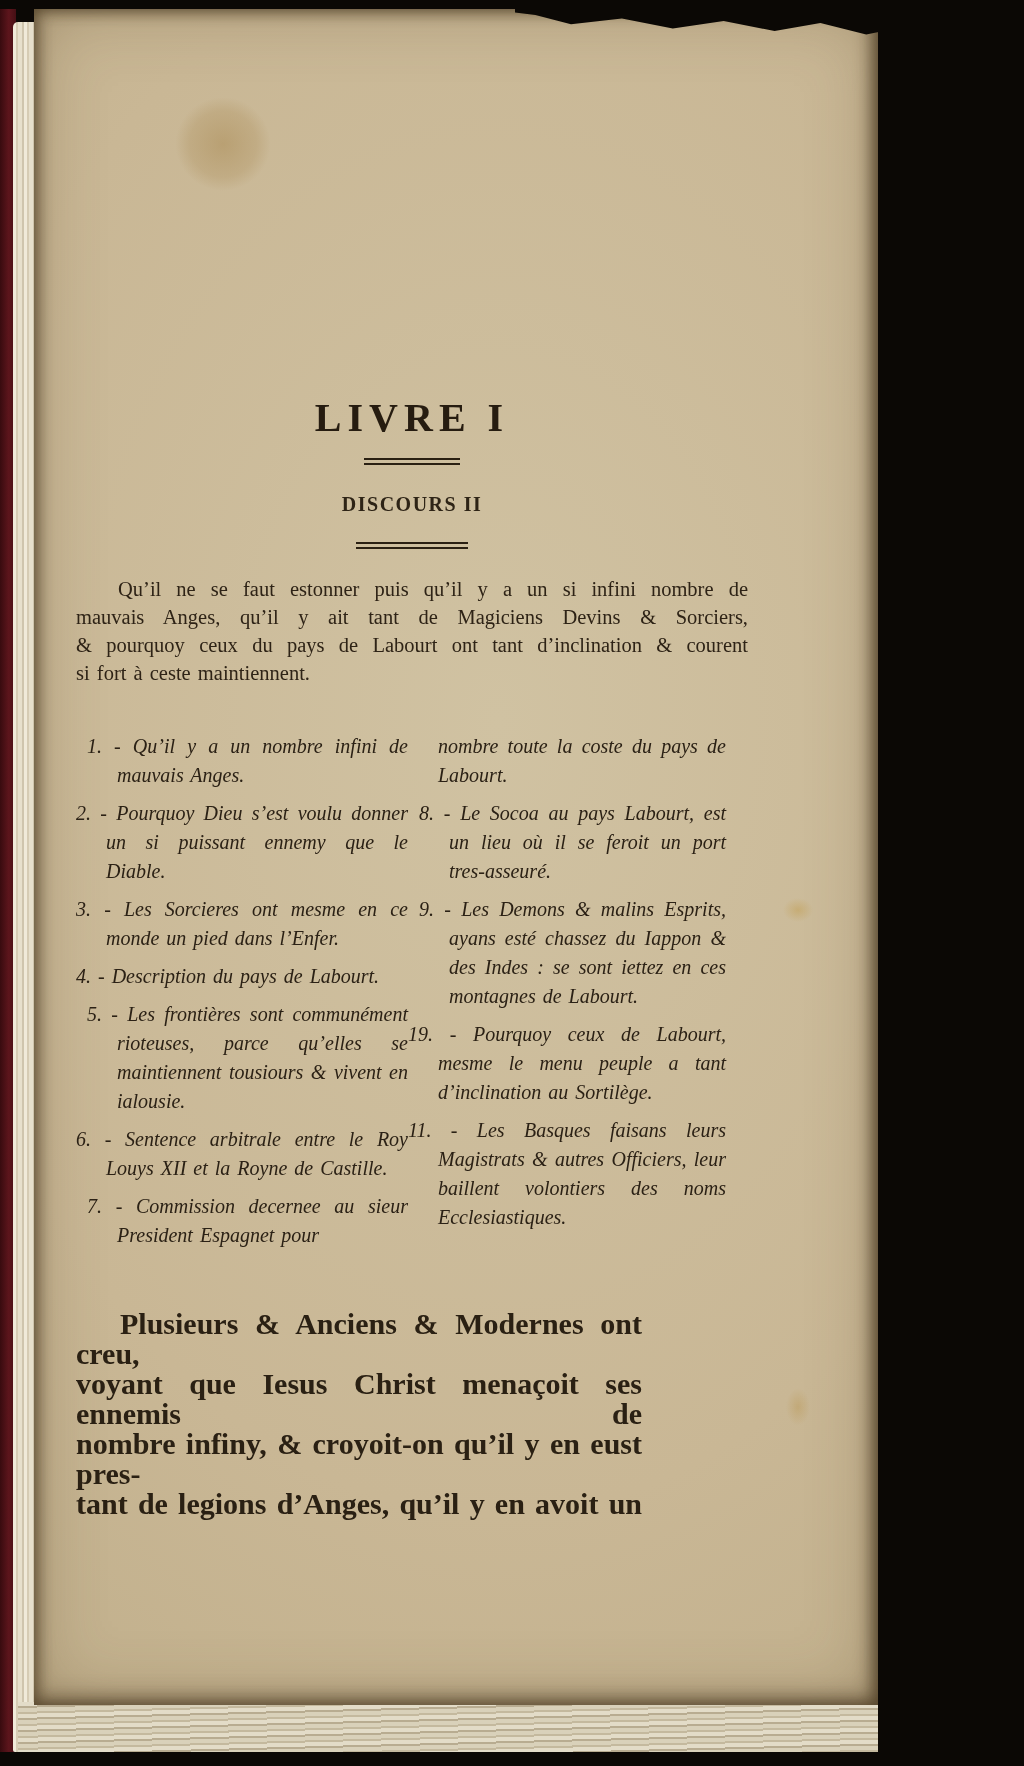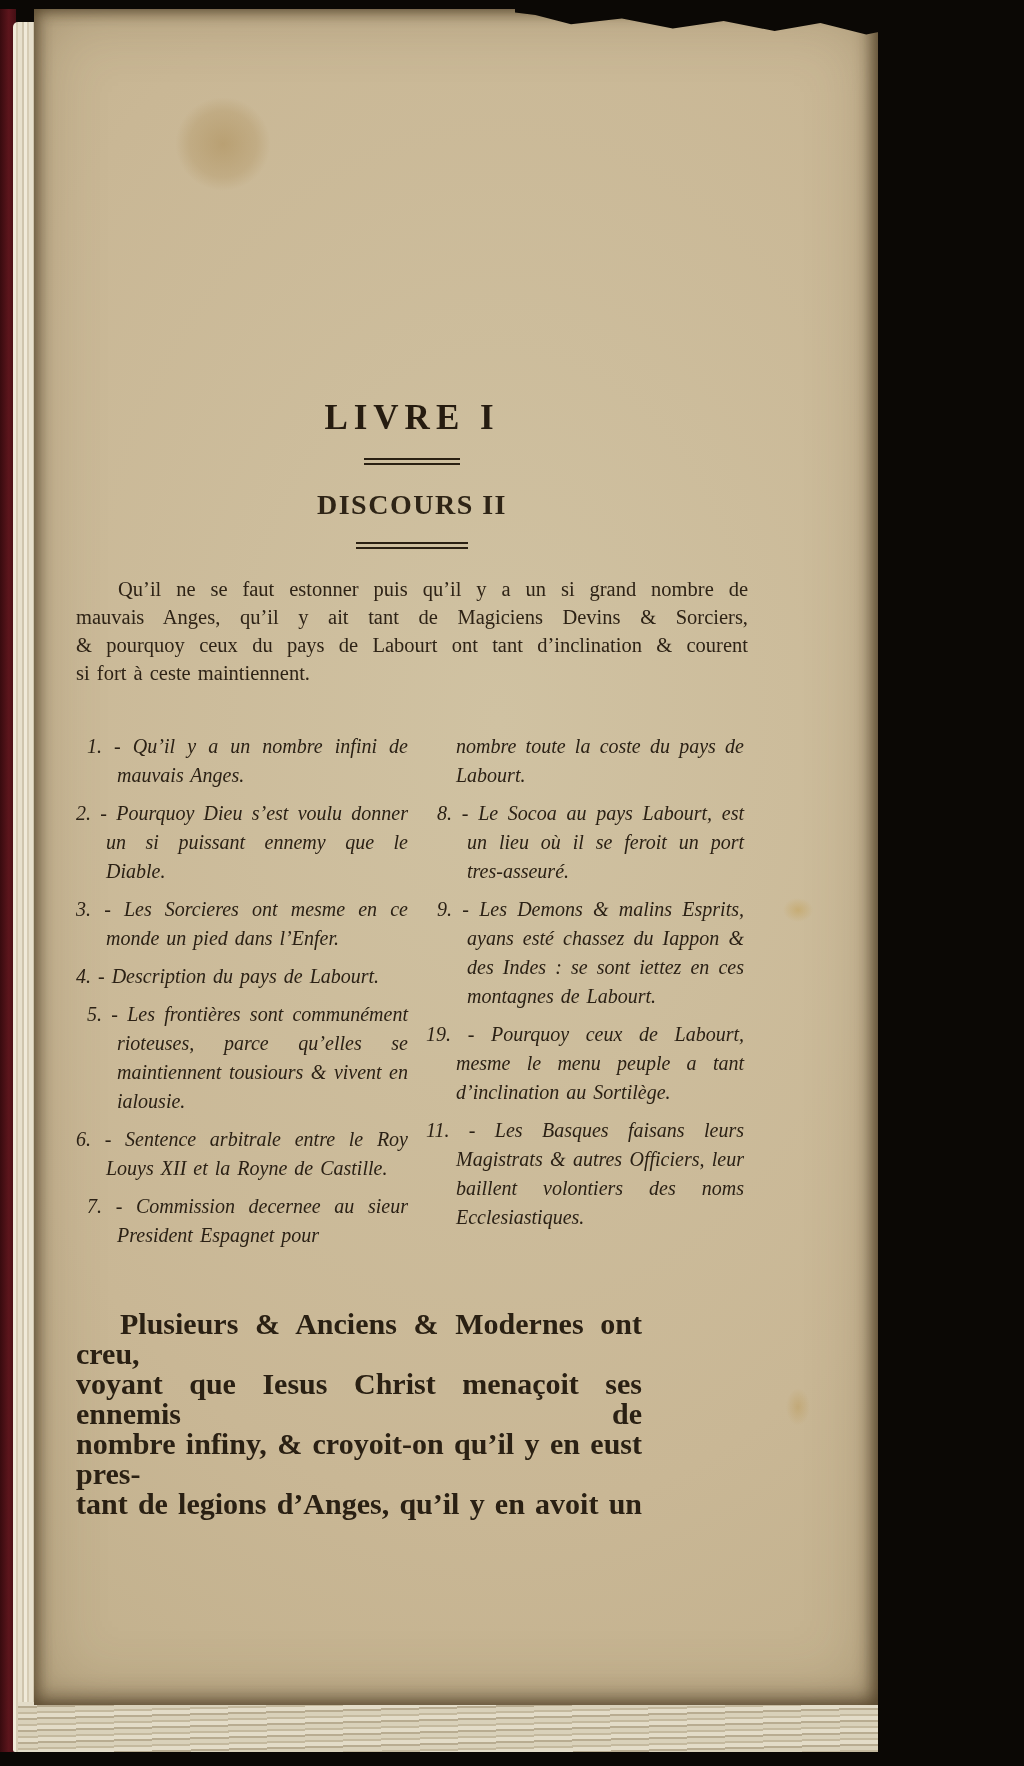--- a/index.html
+++ b/index.html
@@ -39,41 +39,41 @@
     background:radial-gradient(closest-side, rgba(168,136,80,.50), rgba(168,136,80,.26) 55%, rgba(168,136,80,0) 78%); }
   .stain.s2 { left:744px; top:886px; width:40px; height:32px;
     background:radial-gradient(closest-side, rgba(190,148,58,.38), rgba(190,148,58,0) 75%); }
   .stain.s3 { left:748px; top:1374px; width:32px; height:50px;
     background:radial-gradient(closest-side, rgba(180,140,60,.32), rgba(180,140,60,0) 75%); }
 
   .textblock { position:absolute; left:42px; top:0; width:672px; color:#2e2316; }
 
   .book-title {
     margin:392px 0 0; text-align:center;
-    font-size:35px; line-height:36px; font-weight:700; letter-spacing:6px;
+    font-size:40px; line-height:36px; font-weight:700; letter-spacing:6px;
     color:#261c10;
   }
   .rule {
     width:96px; height:3px; margin:22px auto 0;
     border-top:2.5px solid #2a2012; border-bottom:2px solid #2a2012;
   }
   .section-title {
     margin:27px 0 0; text-align:center;
-    font-size:28px; line-height:25px; font-weight:700; letter-spacing:1.5px;
+    font-size:20px; line-height:25px; font-weight:700; letter-spacing:1.5px;
     color:#2e2416;
   }
   .rule.small { width:112px; margin-top:25px; }
 
   .intro { margin:26px 0 0; font-size:20.5px; line-height:28px; word-spacing:2px; }
   .intro .line { text-align:justify; text-align-last:justify; }
   .intro .line.first { text-indent:42px; }
   .intro .line.last { text-align-last:left; }
 
   .toc {
-    display:flex; gap:18px; margin-top:45px;
+    display:flex; margin-top:45px;
     font-style:italic; font-size:20px; line-height:29px; word-spacing:2px;
     color:#2b2115;
   }
   .toc-col.left  { width:332px; }
   .toc-col.right { width:318px; }
   .toc-item { padding-left:30px; text-indent:-30px; margin-bottom:9px; text-align:justify; }
   .toc-item.extra { margin-left:11px; }
   .toc-item.cont { text-indent:0; }
   .toc-num { white-space:pre; }
 
@@ -105,21 +105,21 @@
   <div class="stain s2"></div>
   <div class="stain s3"></div>
 
   <div class="textblock">
     <h1 class="book-title">LIVRE I</h1>
     <div class="rule"></div>
     <h2 class="section-title">DISCOURS II</h2>
     <div class="rule small"></div>
 
     <div class="intro" id="intro">
-        <div class="line first">Qu’il ne se faut estonner puis qu’il y a un si grand nombre de</div>
+        <div class="line first">Qu’il ne se faut estonner puis qu’il y a un si infini nombre de</div>
         <div class="line">mauvais Anges, qu’il y ait tant de Magiciens Devins &amp; Sorciers,</div>
         <div class="line">&amp; pourquoy ceux du pays de Labourt ont tant d’inclination &amp; courent</div>
         <div class="line last">si fort à ceste maintiennent.</div>
       </div>
 
     <div class="toc">
       <div class="toc-col left" id="toc-left">
           <div class="toc-item extra"><span class="toc-num">1. - </span><span>Qu’il y a un nombre infini de mauvais Anges.</span></div>
           <div class="toc-item"><span class="toc-num">2. - </span><span>Pourquoy Dieu s’est voulu donner un si puissant ennemy que le Diable.</span></div>
           <div class="toc-item"><span class="toc-num">3. - </span><span>Les Sorcieres ont mesme en ce monde un pied dans l’Enfer.</span></div>

